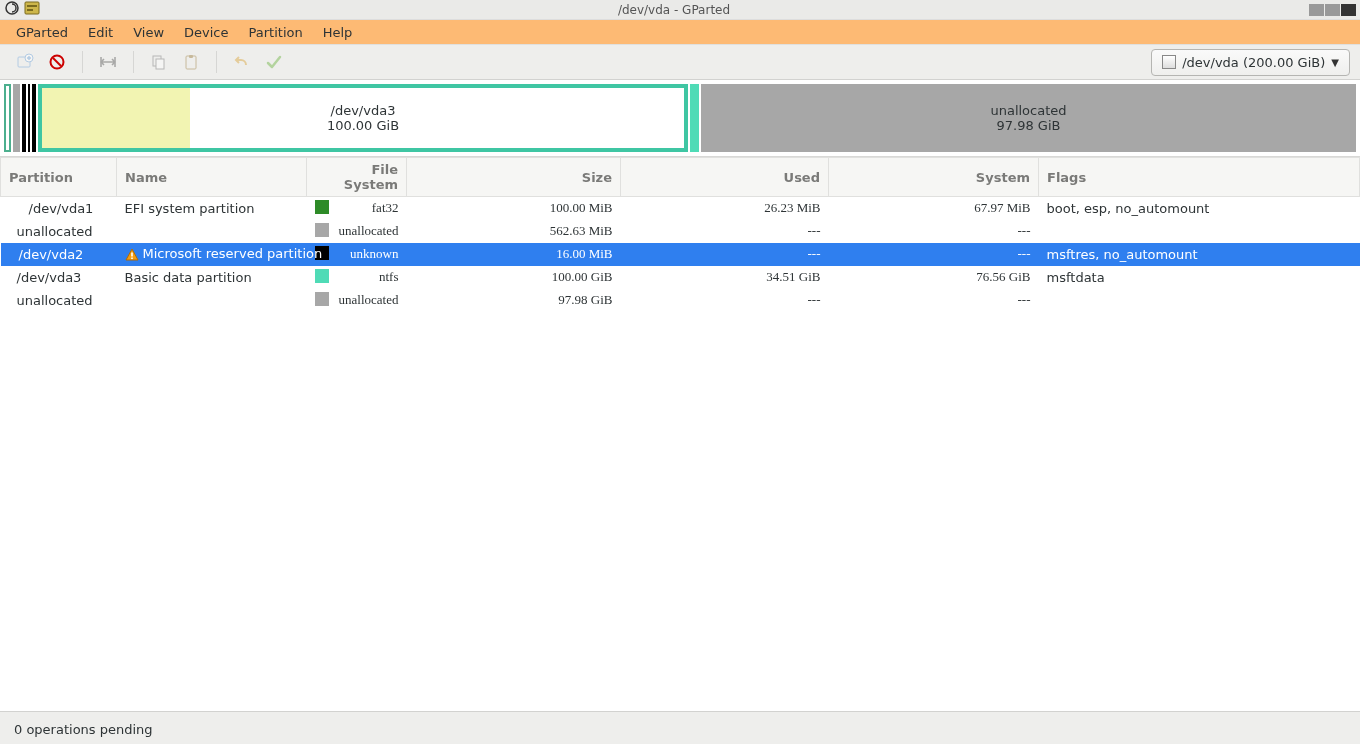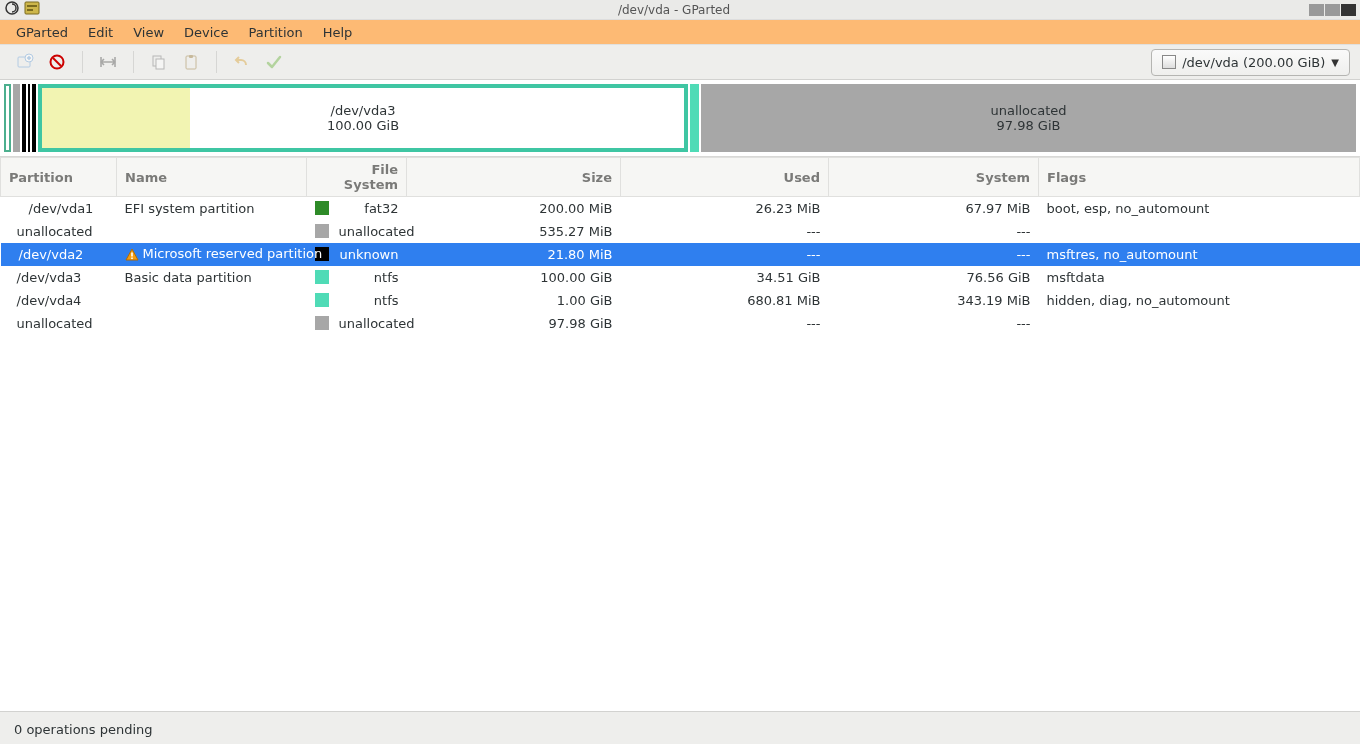--- a/index.html
+++ b/index.html
@@ -32,21 +32,21 @@
   .seg.vda3 .fill { position:absolute; left:0; top:0; bottom:0; width:23%; background:#f2f4b2; }
   .seg.vda3 .labels{position:relative; text-align:center;}
   .seg.thin-ntfs{background:#4fdbb6;}
   .seg.unalloc { background:#a7a7a7; color:#2e3436; }
 
   .table-wrap { height: calc(744px - 24px - 25px - 35px - 76px - 29px); background:#fff; overflow:auto; border-top:1px solid #d8d8d6;}
   table { width:100%; border-collapse:collapse; table-layout:fixed; }
   thead th { text-align:left; font-weight:bold; color:#7a7a78; background:#f6f6f4; border:1px solid #e0e0de; padding:4px 8px; font-size:13px; height:23px;}
   thead th.right{ text-align:right;}
   tbody td { padding:3px 8px; font-size:13px; height:23px; white-space:nowrap;}
-  tbody td.right{ text-align:right;}
+  tbody td.right{ text-align:right;font-family:Liberation Serif, serif;}
   tbody tr.selected td{ background:#2f7fef; color:#fff;}
   .fs-swatch{display:inline-block;width:14px;height:14px;vertical-align:middle;margin-right:10px;}
   .sw-fat32{background:#2e8b28;}
   .sw-unalloc{background:#a7a7a7;}
   .sw-unknown{background:#000;}
   .sw-ntfs{background:#4fdbb6;}
   .warn-ico{display:inline-block;width:14px;height:14px;vertical-align:middle;margin-right:4px;}
   .warn-ico svg{display:block;}
 
   .statusbar{height:36px;background:#eeeeec;border-top:1px solid #d2d2d0;display:flex;align-items:center;padding:0 14px;color:#2e3436;font-size:13px;}
@@ -185,66 +185,57 @@
       <th class="right">Used</th>
       <th class="right">System</th>
       <th>Flags</th>
     </tr>
   </thead>
   <tbody id="tbody">
         <tr>
           <td style="padding-left: 28px;">/dev/vda1</td>
           <td>EFI system partition</td>
           <td class="right"><span class="fs-swatch sw-fat32" style="float: left;"></span>fat32</td>
-          <td class="right">200.00 MiB</td>
+          <td class="right">100.00 MiB</td>
           <td class="right">26.23 MiB</td>
           <td class="right">67.97 MiB</td>
           <td>boot, esp, no_automount</td>
         </tr>
         <tr>
           <td style="padding-left: 16px;">unallocated</td>
           <td></td>
           <td class="right"><span class="fs-swatch sw-unalloc" style="float: left;"></span>unallocated</td>
-          <td class="right">535.27 MiB</td>
+          <td class="right">562.63 MiB</td>
           <td class="right">---</td>
           <td class="right">---</td>
           <td></td>
         </tr>
         <tr class="selected">
           <td style="padding-left: 18px;">/dev/vda2</td>
           <td><span class="warn-ico"><svg width="14" height="14" viewBox="0 0 14 14">
                 <path d="M7 1 L13 12 L1 12 Z" fill="#f39c12" stroke="#b36b00"></path>
                 <rect x="6.2" y="4.5" width="1.6" height="4" fill="#fff"></rect>
                 <rect x="6.2" y="9.5" width="1.6" height="1.6" fill="#fff"></rect>
               </svg></span>Microsoft reserved partition</td>
           <td class="right"><span class="fs-swatch sw-unknown" style="float: left;"></span>unknown</td>
-          <td class="right">21.80 MiB</td>
+          <td class="right">16.00 MiB</td>
           <td class="right">---</td>
           <td class="right">---</td>
           <td>msftres, no_automount</td>
         </tr>
         <tr>
           <td style="padding-left: 16px;">/dev/vda3</td>
           <td>Basic data partition</td>
           <td class="right"><span class="fs-swatch sw-ntfs" style="float: left;"></span>ntfs</td>
           <td class="right">100.00 GiB</td>
           <td class="right">34.51 GiB</td>
           <td class="right">76.56 GiB</td>
           <td>msftdata</td>
         </tr>
         <tr>
-          <td style="padding-left: 16px;">/dev/vda4</td>
-          <td></td>
-          <td class="right"><span class="fs-swatch sw-ntfs" style="float: left;"></span>ntfs</td>
-          <td class="right">1.00 GiB</td>
-          <td class="right">680.81 MiB</td>
-          <td class="right">343.19 MiB</td>
-          <td>hidden, diag, no_automount</td>
-        </tr>
-        <tr>
           <td style="padding-left: 16px;">unallocated</td>
           <td></td>
           <td class="right"><span class="fs-swatch sw-unalloc" style="float: left;"></span>unallocated</td>
           <td class="right">97.98 GiB</td>
           <td class="right">---</td>
           <td class="right">---</td>
           <td></td>
         </tr>
       </tbody>
 </table>

